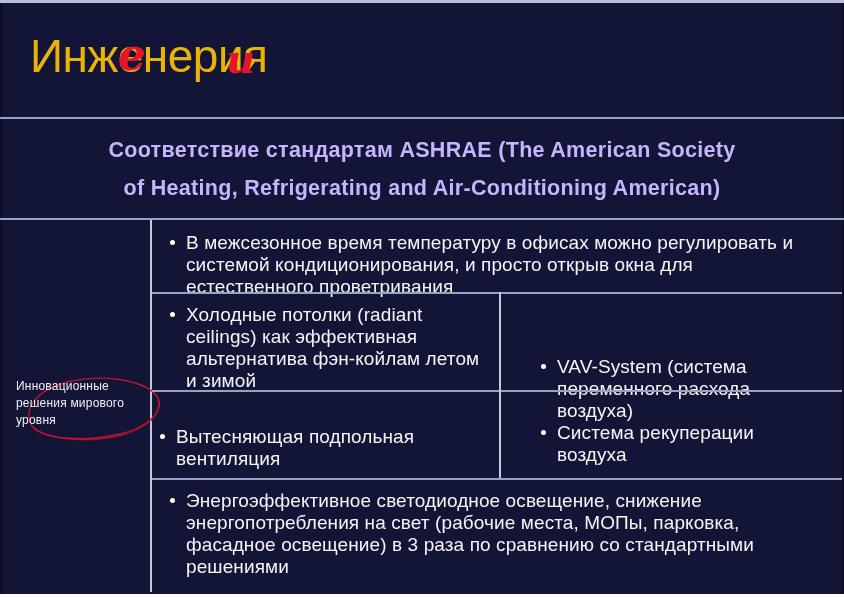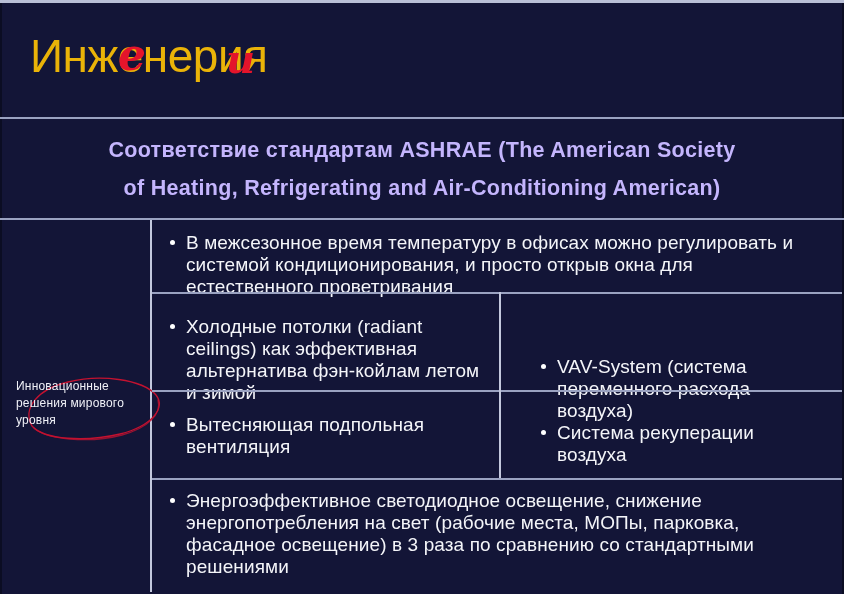--- a/index.html
+++ b/index.html
@@ -177,23 +177,23 @@
     left: 347px; top: 72px;
     width: 2px; height: 186px;
     background: #c3c8dd;
   }
 
   .cell {
     position: absolute;
     box-sizing: border-box;
   }
   .cell-full-top  { left: 0;   top: 0;   width: 690px; height: 72px;  padding: 12px 26px 0 14px; }
-  .cell-r2-left   { left: 0;   top: 72px;  width: 347px; height: 98px; padding: 24px 14px 0 14px; }
+  .cell-r2-left   { left: 0;   top: 72px;  width: 347px; height: 98px; padding: 12px 14px 0 14px; }
   .cell-r2-right  { left: 349px; top: 72px; width: 341px; height: 98px; padding: 20px 14px 0 36px; margin-top: 44px; }
-  .cell-r3-left   { left: 0;   top: 170px; width: 347px; height: 88px; padding: 24px 14px 0 14px; }
+  .cell-r3-left   { left: 0;   top: 182px; width: 347px; height: 88px; padding: 24px 14px 0 4px; }
   .cell-r3-right  { left: 349px; top: 170px; width: 341px; height: 88px; padding: 32px 14px 0 36px; }
   .cell-full-bot  { left: 0;   top: 258px; width: 706px; height: 114px; padding: 12px 26px 0 14px; }
 
   .bullet-item {
     position: relative;
     display: block;
     color: #f4f5f9;
     font-size: 19px;
     line-height: 22px;
     letter-spacing: 0.1px;

